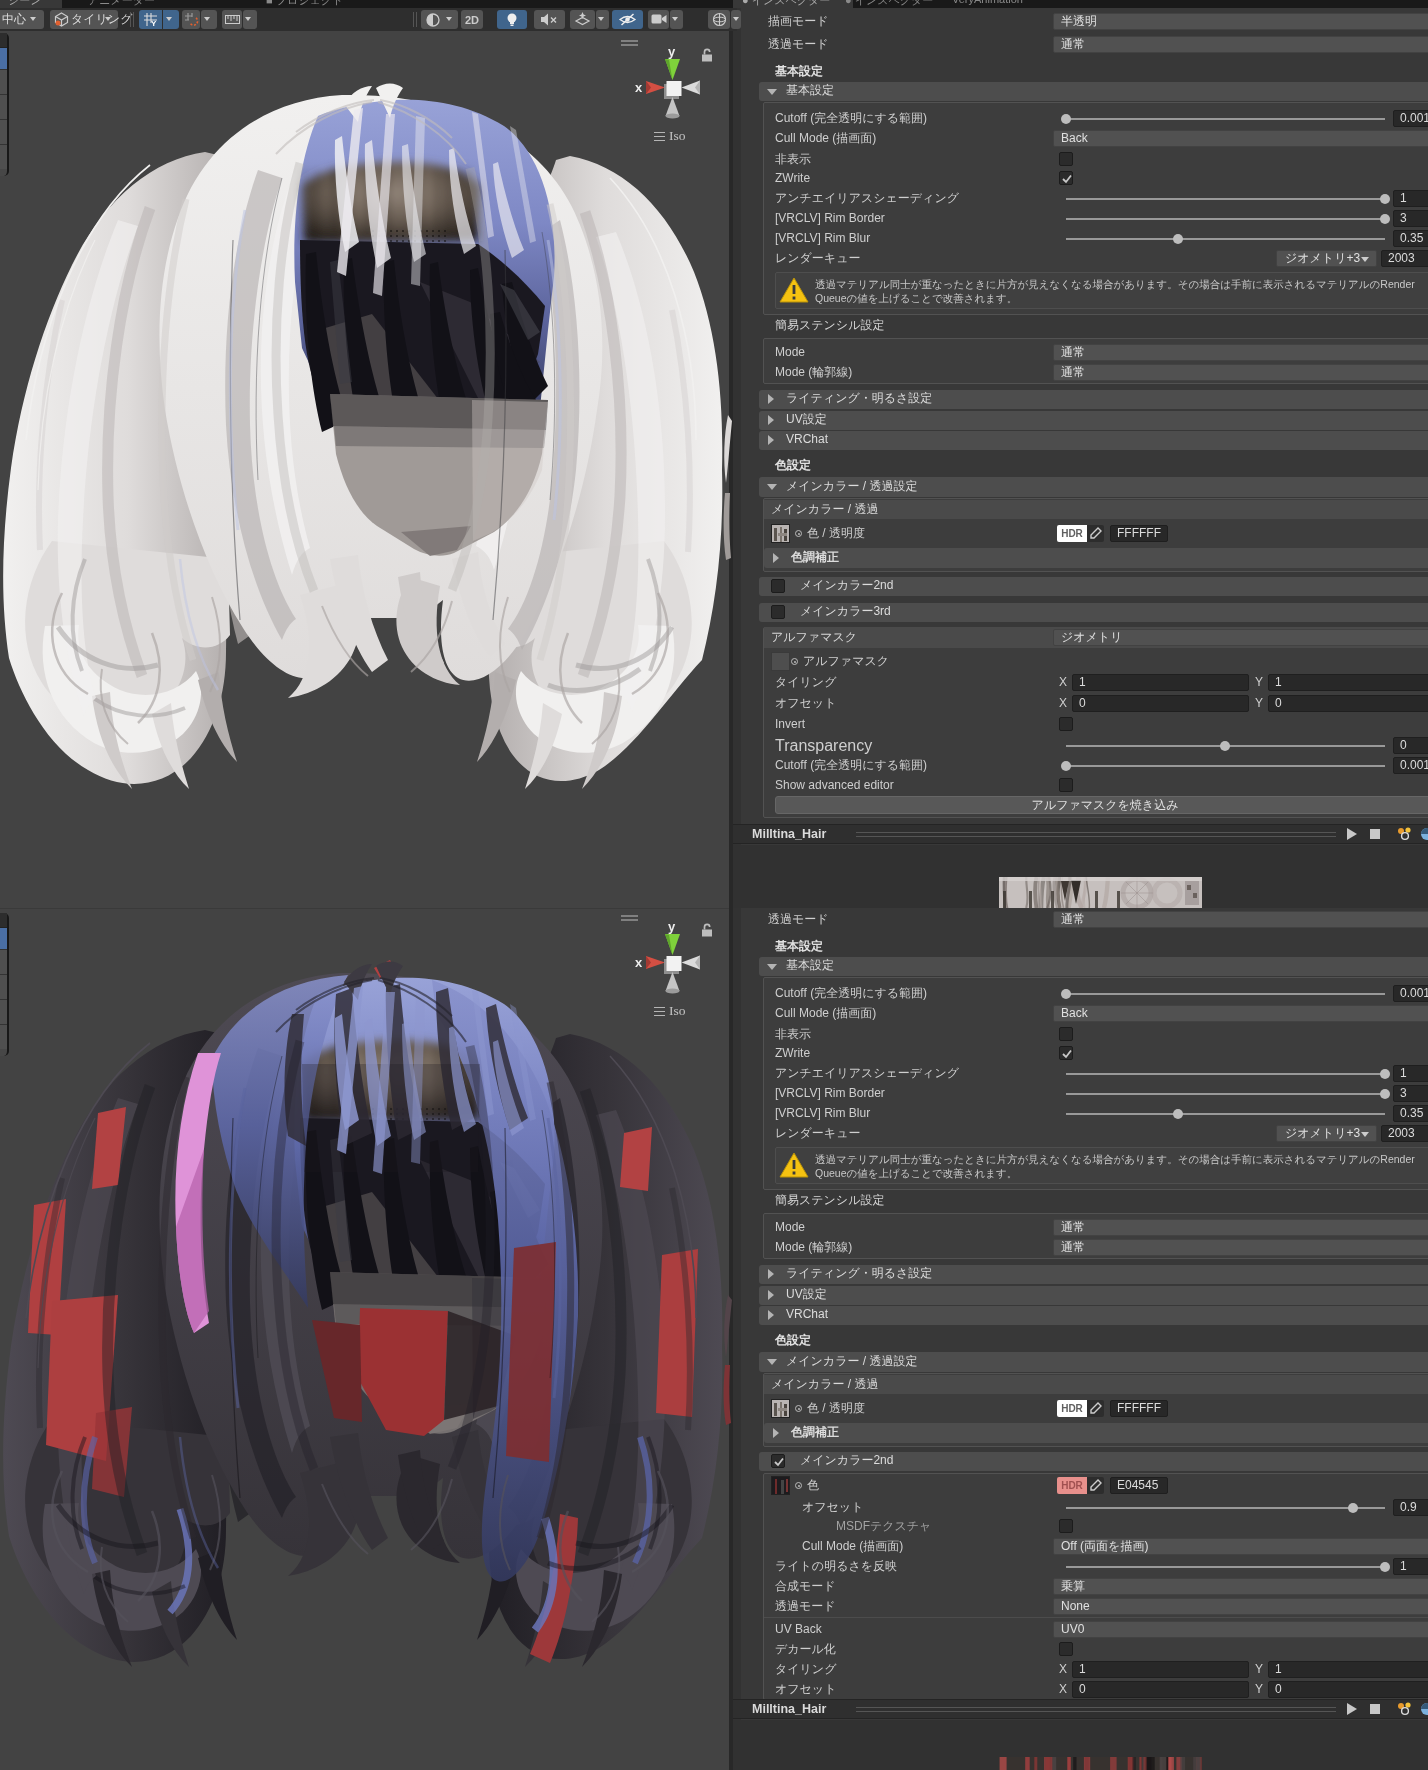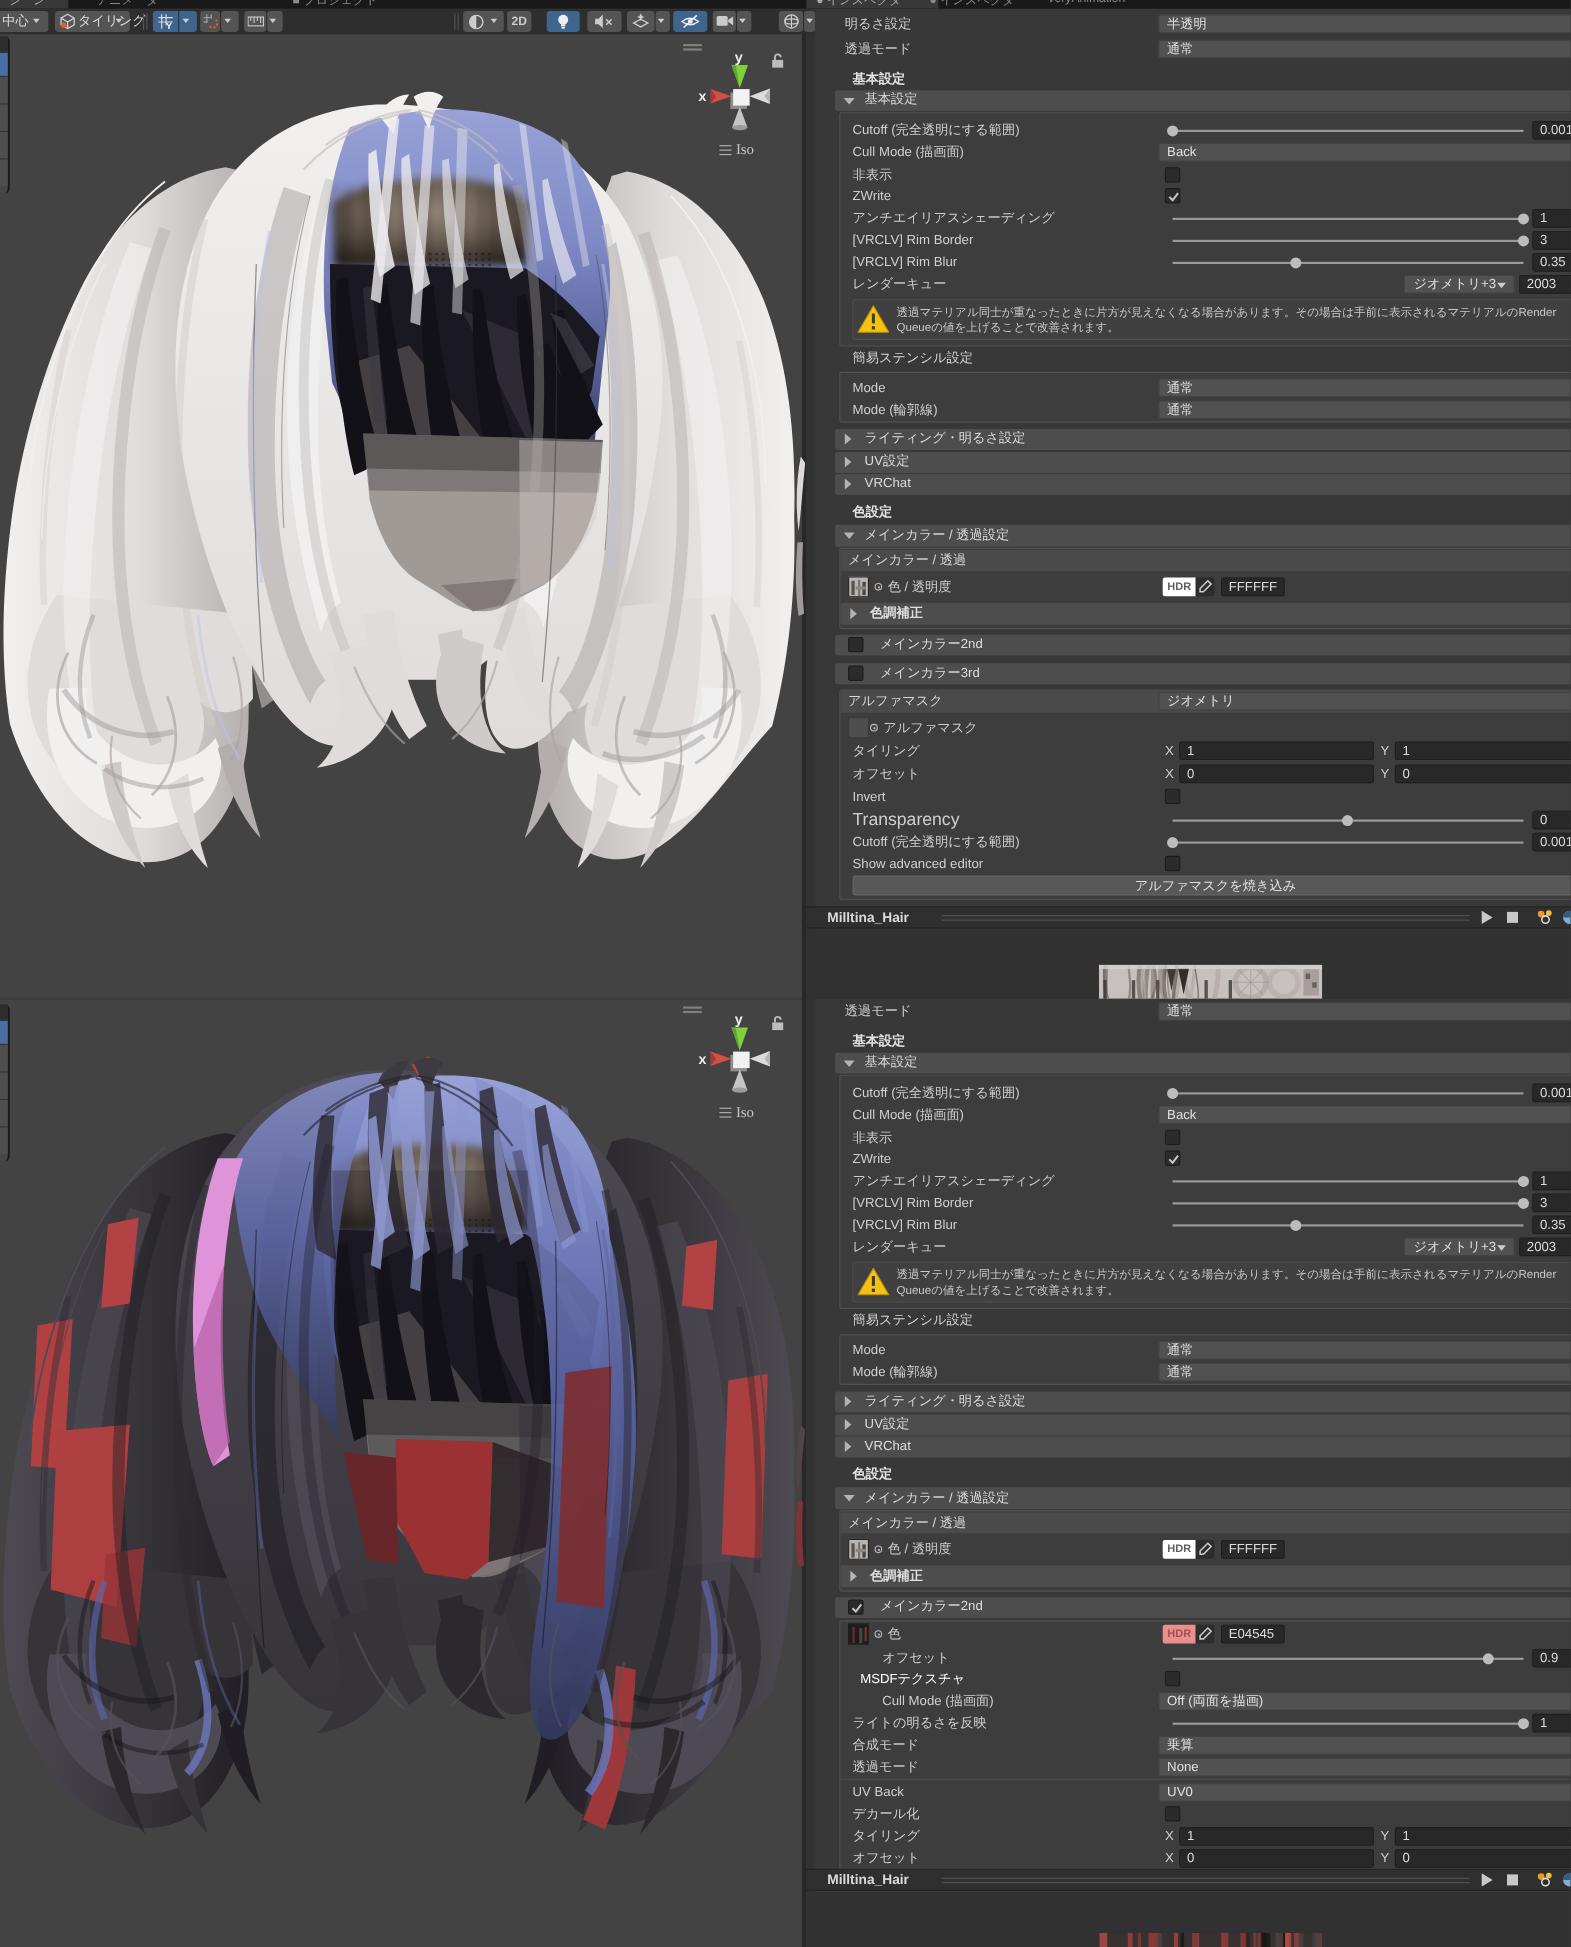--- a/index.html
+++ b/index.html
@@ -587,21 +587,21 @@
     <div style="position:absolute;left:621px;top:915px;width:17px;height:1.5px;background:#808080"></div>
     <div style="position:absolute;left:621px;top:919px;width:17px;height:1.5px;background:#808080"></div>
     <svg style="position:absolute;left:722px;top:415px" width="10" height="160" viewBox="0 0 10 160">
       <path d="M6,0 C2,20 1,45 4,68 C6,52 8,25 10,6 Z" fill="#dcd9d8"></path>
       <path d="M3,78 C1,100 1,125 4,145 L9,143 C7,122 7,98 8,78 Z" fill="#a09b99"></path>
     </svg>
     <svg style="position:absolute;left:722px;top:1295px" width="10" height="140" viewBox="0 0 10 140">
       <path d="M6,0 C2,18 1,40 4,62 C6,47 8,22 10,5 Z" fill="#53444a"></path>
       <path d="M3,70 C1,92 1,112 4,130 L9,128 C7,110 7,88 8,70 Z" fill="#7e3336"></path>
     </svg>
-    <div class="lb" style="left:768px;top:14px;font-size:12px;color:#cfcfcf">明るさ設定</div>
+    <div class="lb" style="left:768px;top:14px;font-size:12px;color:#cfcfcf">描画モード</div>
     <div class="dd" style="left:1053px;top:13px;width:390px;"><span style="padding-left:7px">半透明</span></div>
     <div class="lb" style="left:768px;top:37px;font-size:12px;color:#cfcfcf">透過モード</div>
     <div class="dd" style="left:1053px;top:36px;width:390px;"><span style="padding-left:7px">通常</span></div>
     <div class="lb" style="left:775px;top:64px;font-weight:bold;font-size:12px;color:#e2e2e2">基本設定</div>
     <div style="position:absolute;left:759px;top:82px;width:681px;height:19px;background:#4d4d4d;border-radius:3px 0 0 3px"></div>
     <div style="position:absolute;left:767px;top:89px;width:0;height:0;border:5px solid transparent;border-top:6px solid #b4b4b4;border-bottom:none"></div>
     <div class="lb" style="left:786px;top:83px;;font-size:12px;color:#dcdcdc">基本設定</div>
     <div style="position:absolute;left:763px;top:102px;width:677px;height:213px;background:#3d3d3d;border:1px solid #525252;border-radius:2px"></div>
     <div class="lb" style="left:775px;top:111px;font-size:12px;color:#cfcfcf">Cutoff (完全透明にする範囲)</div>
     <div style="position:absolute;left:1066px;top:118px;width:319px;height:2px;background:#999"></div>
@@ -873,21 +873,21 @@
     <div class="lb" style="left:807px;top:1478px;font-size:12px;color:#cfcfcf">色</div>
     <div style="position:absolute;left:1057px;top:1477px;width:30px;height:17px;background:#e8908c;border-radius:2px 0 0 2px;font:bold 10px/17px 'Liberation Sans';color:#a05050;text-align:center">HDR</div>
     <div style="position:absolute;left:1087px;top:1477px;width:17px;height:17px;background:#2d2d2d;border-radius:0 2px 2px 0"><svg width="17" height="17" viewBox="0 0 17 17">
         <path d="M11 3 L14 6 L7 13 L4 13 L4 10 Z" fill="none" stroke="#ccc" stroke-width="1.4"></path>
       </svg></div>
     <div class="tf" style="left:1110px;top:1477px;width:58px;text-align:left;padding-left:6px">E04545</div>
     <div class="lb" style="left:802px;top:1500px;font-size:12px;color:#cfcfcf">オフセット</div>
     <div style="position:absolute;left:1066px;top:1507px;width:319px;height:2px;background:#999"></div>
     <div style="position:absolute;left:1348px;top:1503px;width:10px;height:10px;border-radius:50%;background:#bdbdbd"></div>
     <div class="vf" style="left:1393px;top:1499px;width:45px;">0.9</div>
-    <div class="lb" style="left:782px;top:1519px;font-size:12px;color:#ffffff">MSDFテクスチャ</div>
+    <div class="lb" style="left:836px;top:1519px;font-size:12px;color:#a3a3a3">MSDFテクスチャ</div>
     <div class="cb" style="left:1059px;top:1519px;"></div>
     <div class="lb" style="left:802px;top:1539px;font-size:12px;color:#cfcfcf">Cull Mode (描画面)</div>
     <div class="dd" style="left:1053px;top:1538px;width:390px;"><span style="padding-left:7px">Off (両面を描画)</span></div>
     <div class="lb" style="left:775px;top:1559px;font-size:12px;color:#cfcfcf">ライトの明るさを反映</div>
     <div style="position:absolute;left:1066px;top:1566px;width:319px;height:2px;background:#999"></div>
     <div style="position:absolute;left:1380px;top:1562px;width:10px;height:10px;border-radius:50%;background:#bdbdbd"></div>
     <div class="vf" style="left:1393px;top:1558px;width:45px;">1</div>
     <div class="lb" style="left:775px;top:1579px;font-size:12px;color:#cfcfcf">合成モード</div>
     <div class="dd" style="left:1053px;top:1578px;width:390px;"><span style="padding-left:7px">乗算</span></div>
     <div class="lb" style="left:775px;top:1599px;font-size:12px;color:#cfcfcf">透過モード</div>

